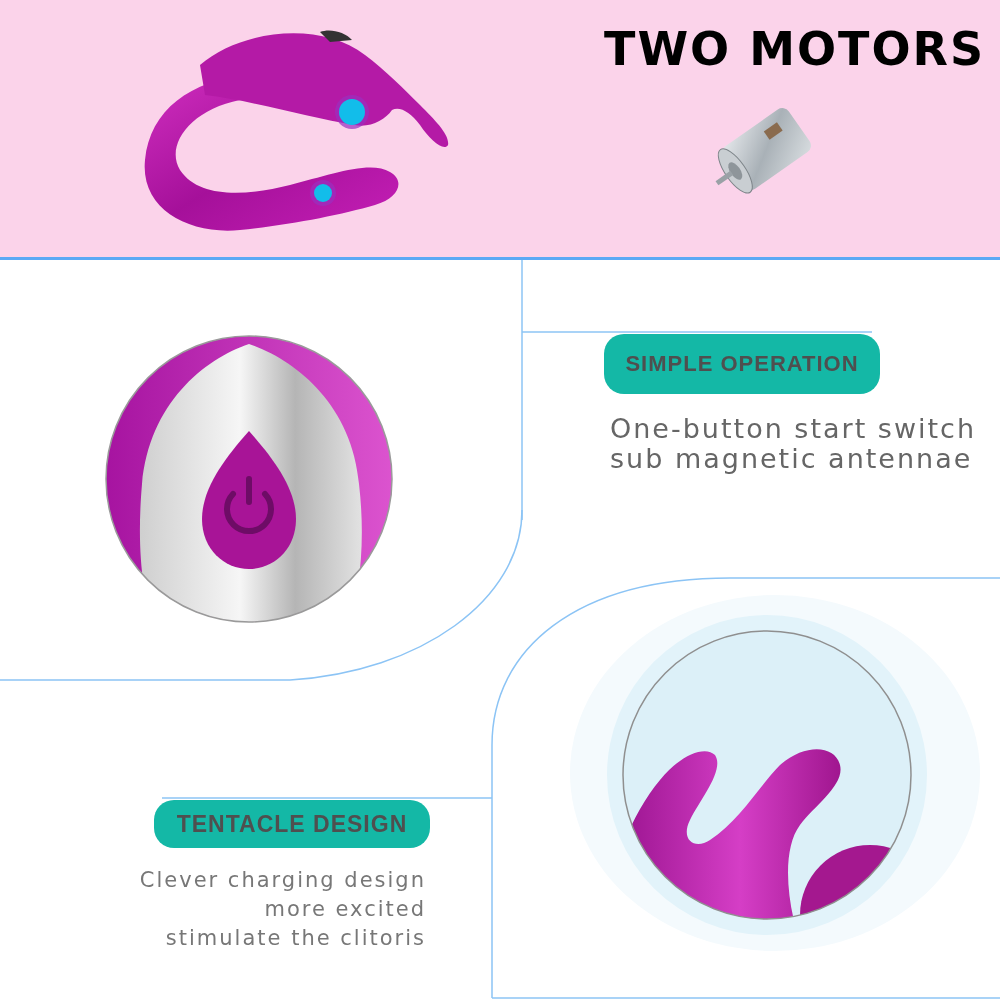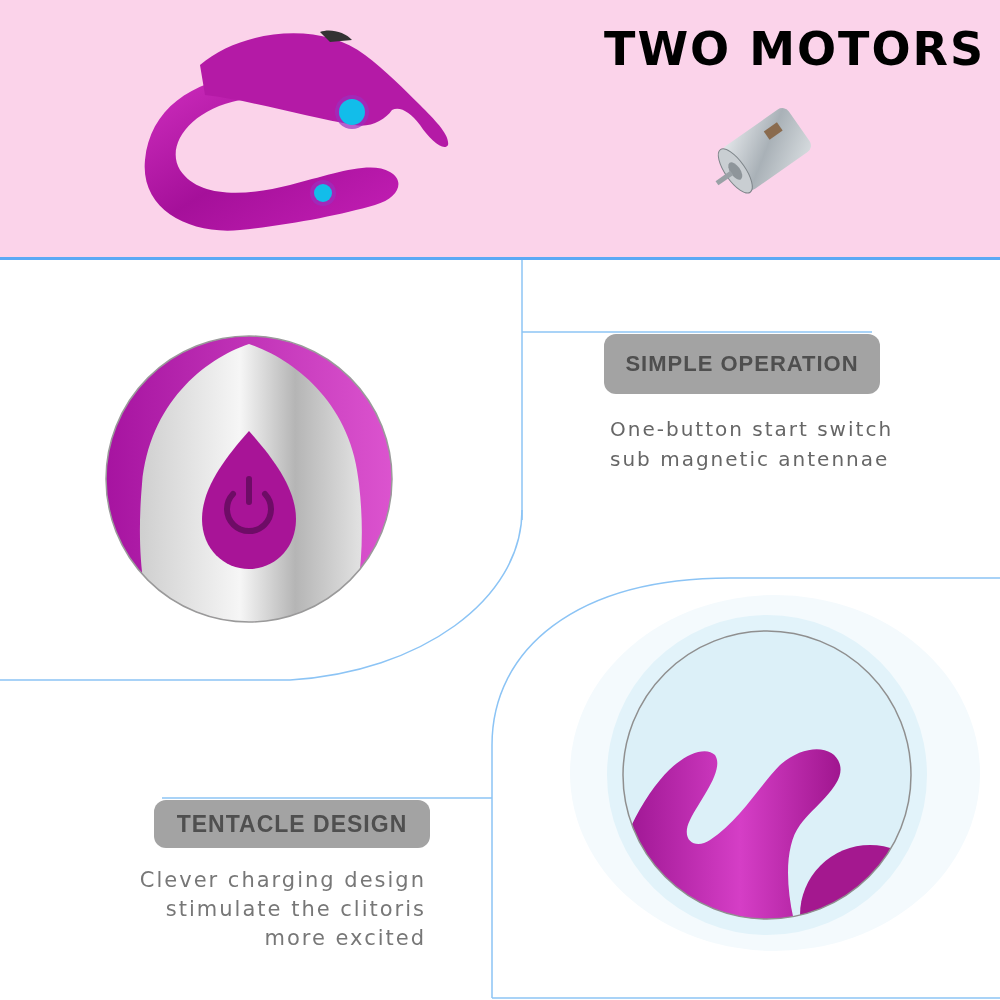--- a/index.html
+++ b/index.html
@@ -1,23 +1,23 @@
 <!DOCTYPE html>
 <html><head>
 <meta charset="utf-8">
 <style>
   html, body { margin: 0; padding: 0; }
   body { width: 1000px; height: 1000px; position: relative; overflow: hidden; background: #ffffff; font-family: "DejaVu Sans", sans-serif; }
   .top-band { position: absolute; left: 0; top: 0; width: 1000px; height: 257px; background: #fbd3ea; border-bottom: 3px solid #5aa9f5; }
   .title { position: absolute; left: 604px; top: 22px; font-family: "DejaVu Sans", sans-serif; font-weight: bold; font-size: 46px; letter-spacing: 2px; color: #000000; white-space: nowrap; }
   .lines { position: absolute; left: 0; top: 0; }
-  .badge { position: absolute; background: #a3a3a3; border-radius: 12px; color: #4f4f4f; font-family: "Liberation Sans", sans-serif; font-weight: bold; letter-spacing: 1px; display: flex; align-items: center; justify-content: center; }
+  .badge { position: absolute; background: #14b8a6; border-radius: 20px; color: #4f4f4f; font-family: "Liberation Sans", sans-serif; font-weight: bold; letter-spacing: 1px; display: flex; align-items: center; justify-content: center; }
   .badge-1 { left: 604px; top: 334px; width: 276px; height: 60px; font-size: 22px; }
   .badge-2 { left: 154px; top: 800px; width: 276px; height: 48px; font-size: 23px; text-align: center; }
-  .desc { position: absolute; font-family: "DejaVu Sans", sans-serif; font-size: 20px; color: #666666; letter-spacing: 2px; line-height: 30px; white-space: nowrap; }
+  .desc { position: absolute; font-family: "DejaVu Sans", sans-serif; font-size: 27px; color: #666666; letter-spacing: 2px; line-height: 30px; white-space: nowrap; }
   .desc-1 { left: 610px; top: 414px; }
   .desc-2 { right: 574px; top: 866px; text-align: right; font-size: 21px; line-height: 29px; color: #777777; }
   .desc div { display: block; }
   .img { position: absolute; }
 </style>
 </head>
 <body>
 
 <div class="top-band"></div>
 
@@ -124,15 +124,15 @@
     <rect width="410" height="390" fill="#dcf0f8"></rect>
     <path d="M20 340 C40 280 60 220 90 185 C110 160 135 150 145 160 C155 175 130 205 120 225 C110 245 125 255 140 245 C170 225 190 190 210 170 C235 148 265 150 270 170 C275 190 245 210 230 230 C215 250 215 290 225 330 L20 340 Z" fill="url(#pg3)"></path>
     <ellipse cx="300" cy="320" rx="70" ry="70" fill="#a4188f"></ellipse>
   </g>
   <circle cx="197" cy="180" r="144" fill="none" stroke="#8f8f8f" stroke-width="1.5"></circle>
 </svg>
 
 <div class="badge badge-2">TENTACLE DESIGN</div>
 <div class="desc desc-2">
   <div>Clever charging design</div>
+  <div>more excited</div>
   <div>stimulate the clitoris</div>
-  <div>more excited</div>
 </div>
 
 </body></html>

